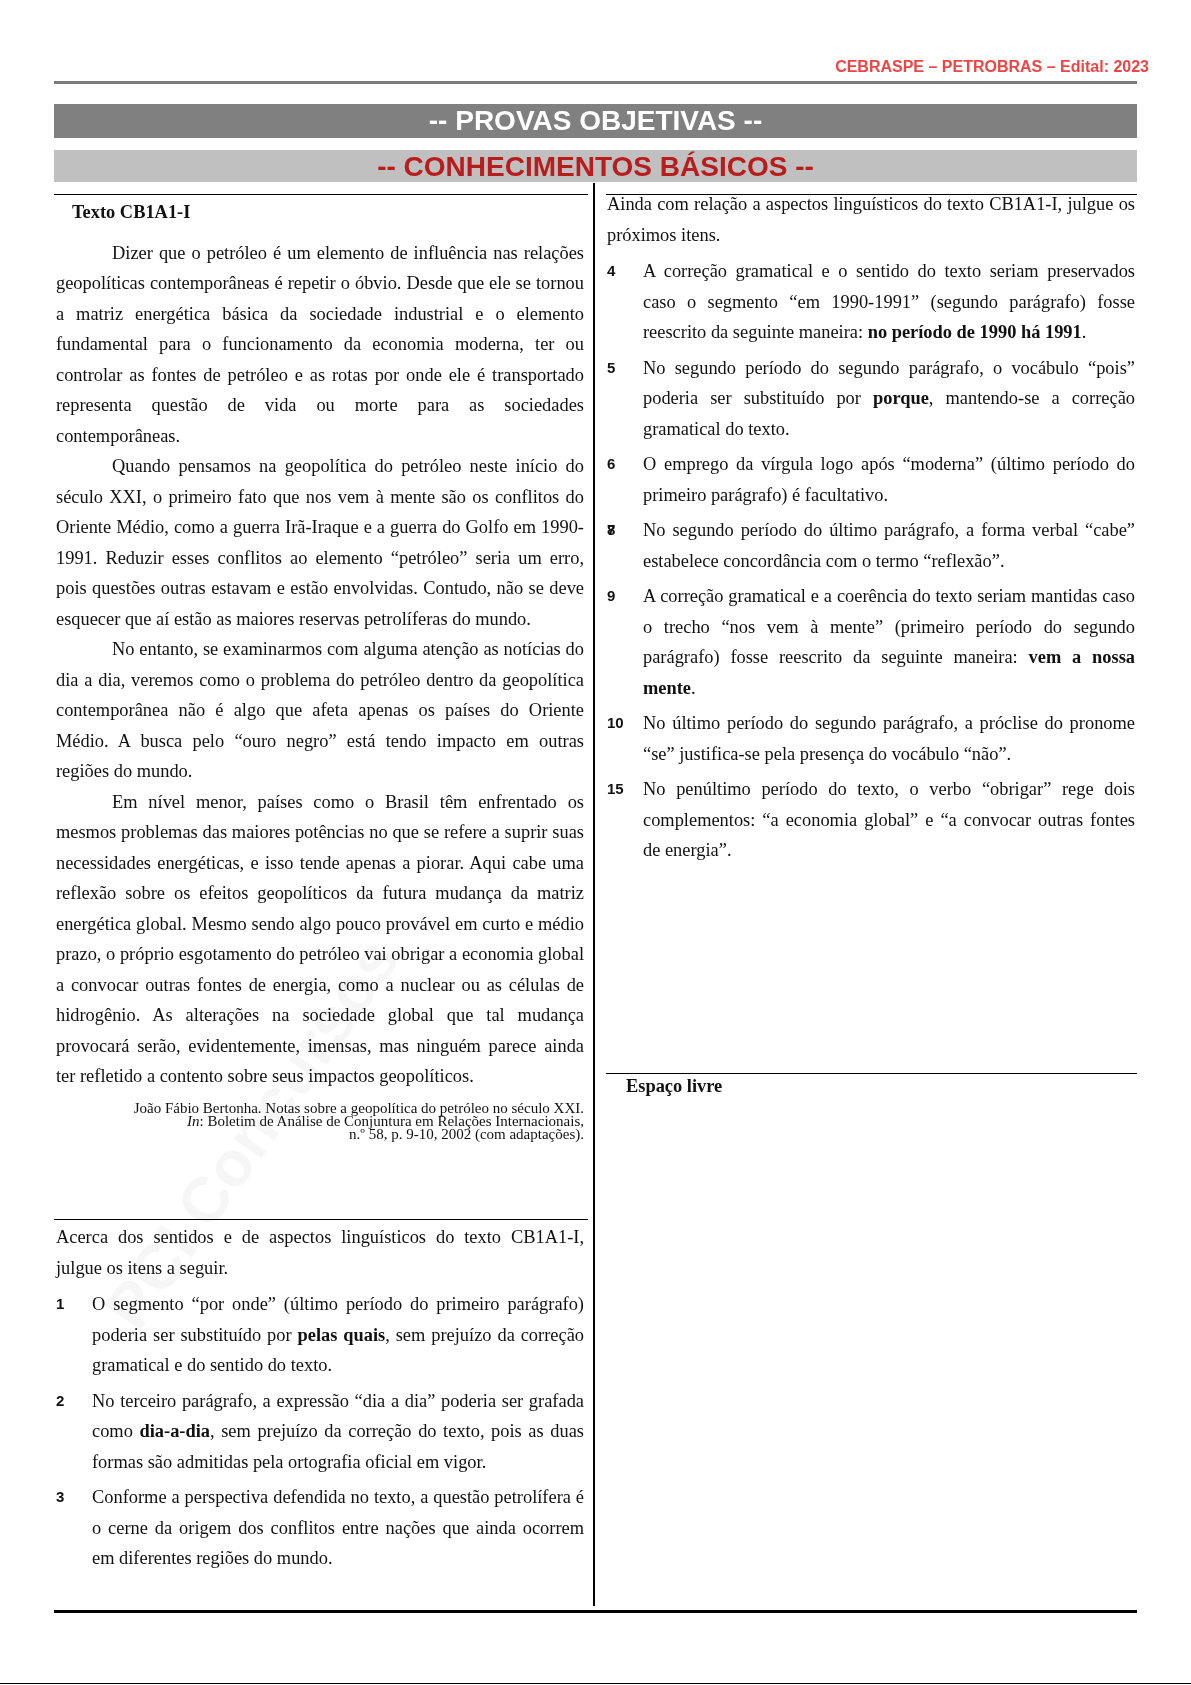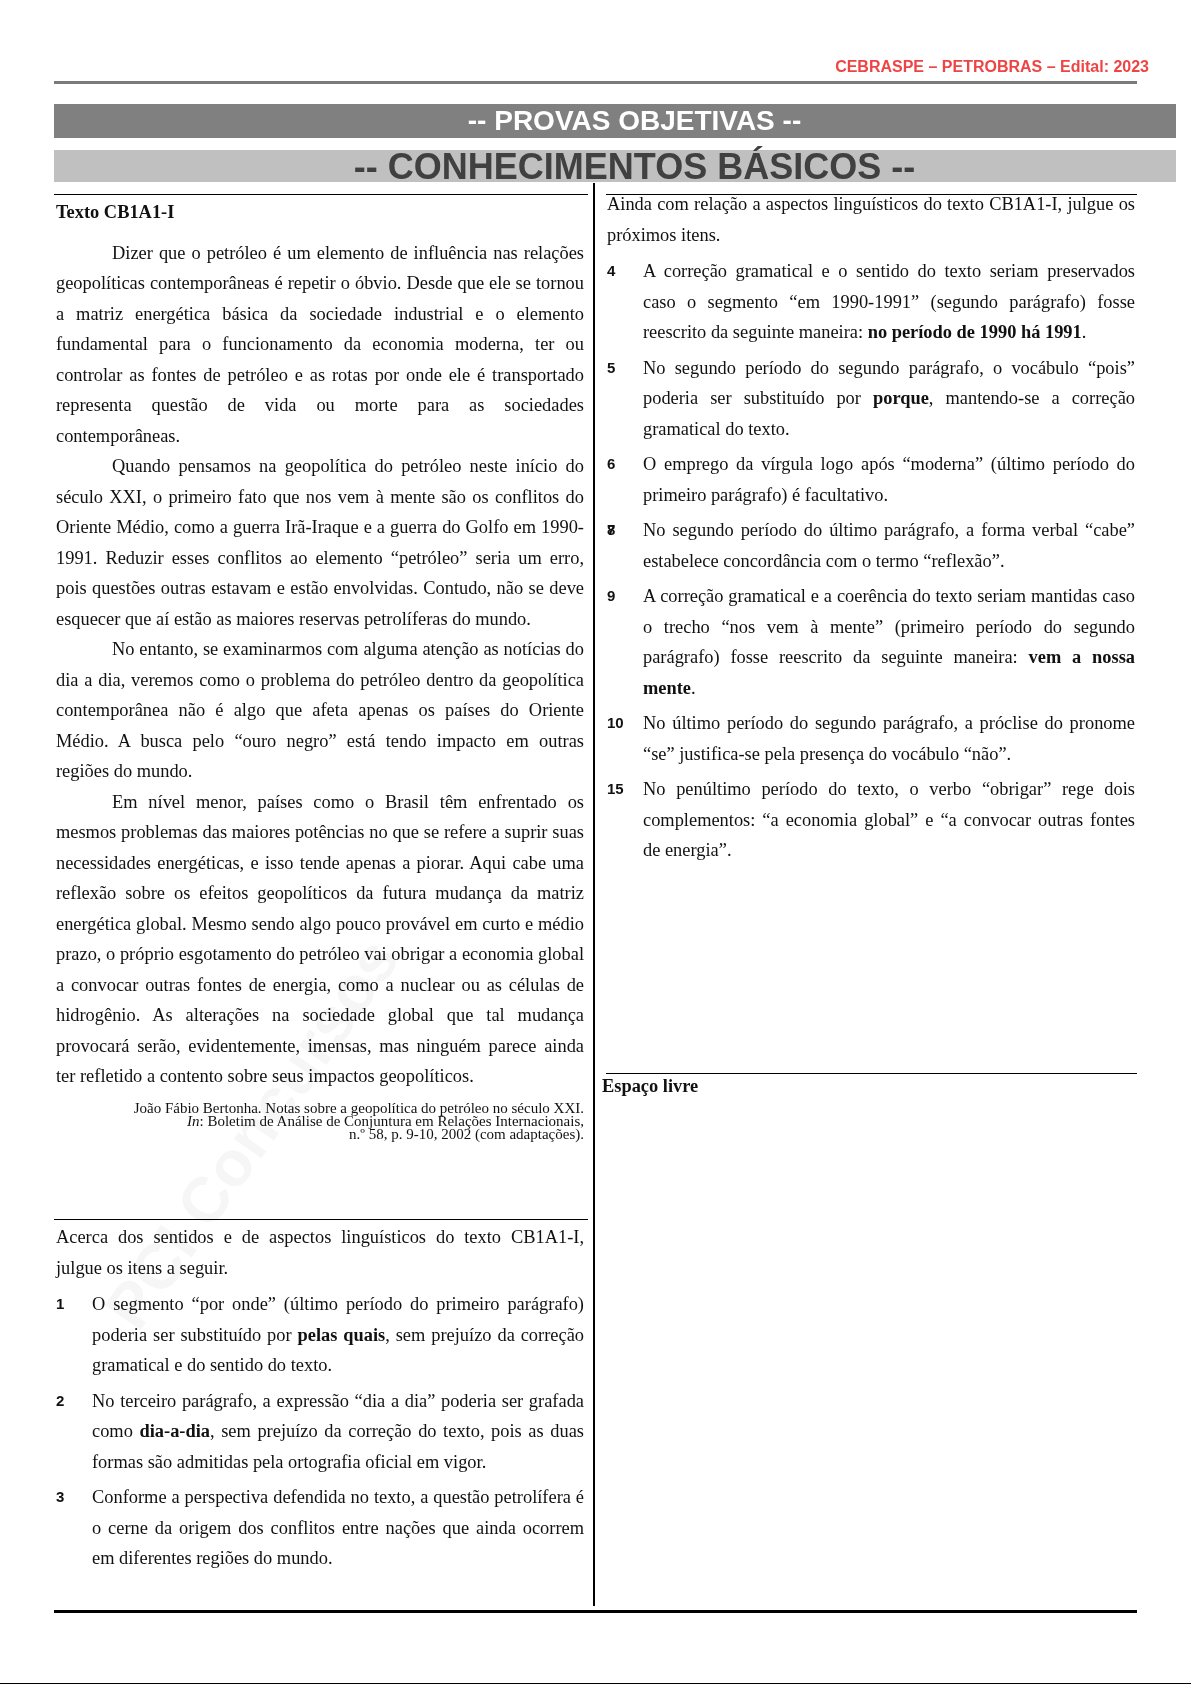--- a/index.html
+++ b/index.html
@@ -3,47 +3,47 @@
 <meta charset="utf-8">
 <style>
   html, body { margin: 0; padding: 0; background: #ffffff; }
   body { width: 1191px; height: 1685px; position: relative; overflow: hidden; color: #111; }
 
   #header-line { position: absolute; left: 66px; top: 58px; width: 1083px; text-align: right;
     font-family: "Liberation Sans", sans-serif; font-weight: bold; font-size: 16px; color: #ef4444; }
   #header-rule { position: absolute; left: 54px; top: 81px; width: 1083px; height: 3px; background: #7a7a7a; }
 
   .banner { position: absolute; left: 54px; width: 1083px; text-align: center;
-    font-family: "Liberation Sans", sans-serif; font-weight: bold; padding-left: 39px; }
+    font-family: "Liberation Sans", sans-serif; font-weight: bold; }
   #banner1 { top: 104px; height: 34px; line-height: 34px; background: #808080; color: #fff; font-size: 28px; }
-  #banner2 { top: 150px; height: 32px; line-height: 33px; background: #c0c0c0; color: #404040; font-size: 36px; }
+  #banner2 { top: 150px; height: 32px; line-height: 33px; background: #c0c0c0; color: #b91c1c; font-size: 28px; }
 
   #col-divider { position: absolute; left: 593px; top: 183px; width: 2px; height: 1423px; background: #000; }
 
   .rule { position: absolute; height: 1px; background: #000; }
   .thick { height: 3px; }
 
   .col { position: absolute; font-family: "Liberation Serif", serif; font-size: 18.4px; line-height: 30.5px; text-align: justify; }
   #left-col { left: 56px; top: 191px; width: 528px; }
   #right-col { left: 607px; top: 191px; width: 528px; }
 
   .heading { font-weight: bold; margin: 0; }
   .para { margin: 0; text-indent: 56px; }
-  #text-title { margin-bottom: 10px; }
+  #text-title { margin-bottom: 10px; margin-left: 16px; }
 
   #citation { font-family: "Liberation Serif", serif; font-size: 15px; line-height: 13px; text-align: right; margin-top: 10px; }
   #citation i { font-style: italic; margin-left: 36px; }
 
   .intro { margin: 0; }
   .items { margin: 6px 0 0 0; padding: 0; list-style: none; }
   .item { position: relative; padding-left: 36px; margin-bottom: 5px; text-align: justify; }
   .item-num { position: absolute; left: 0; top: 0; font-family: "Liberation Sans", sans-serif; font-weight: bold; font-size: 15px; }
   b { font-weight: bold; }
 
-  #free-space-title { position: absolute; left: 602px; top: 1076px; font-family: "Liberation Serif", serif; font-weight: bold; font-size: 18.4px; }
+  #free-space-title { position: absolute; left: 626px; top: 1076px; font-family: "Liberation Serif", serif; font-weight: bold; font-size: 18.4px; }
 
   #watermark { position: absolute; left: 90px; top: 1300px; transform: rotate(-55deg); transform-origin: left top;
     font-family: "Liberation Sans", sans-serif; font-size: 64px; font-weight: bold; color: rgba(0,0,0,0.035); white-space: nowrap; pointer-events: none; }
 </style>
 </head>
 <body>
 
 <div id="watermark">PCI Concursos</div>
 
 <div id="header-line">CEBRASPE – PETROBRAS – Edital: 2023</div>

